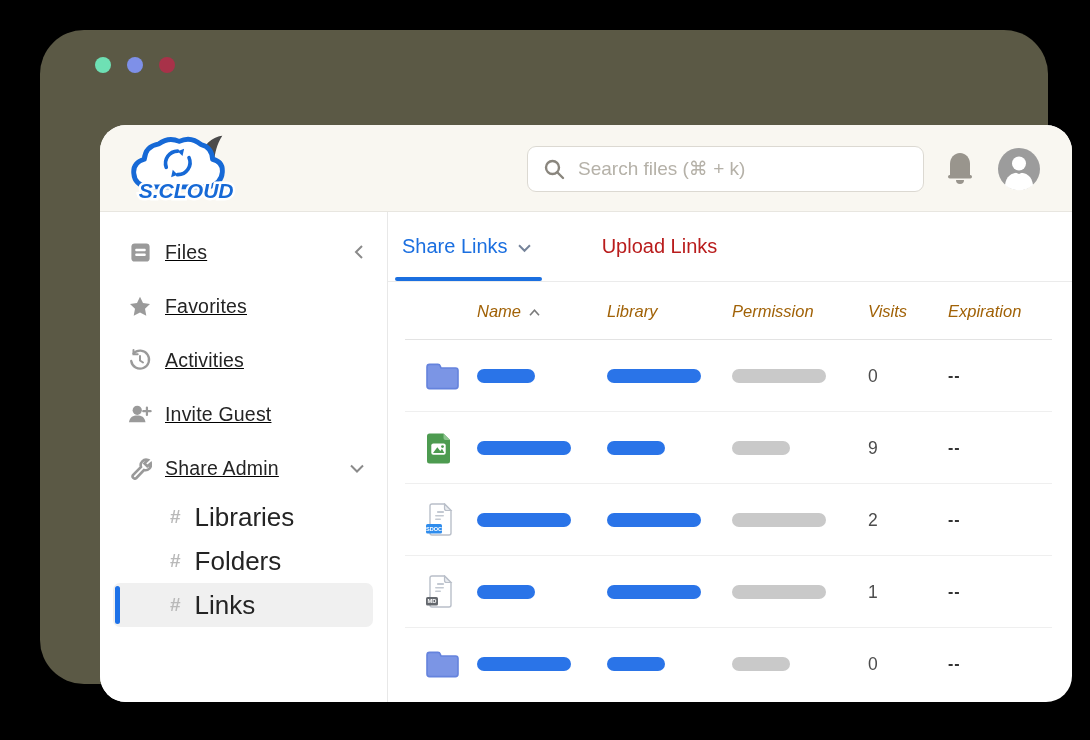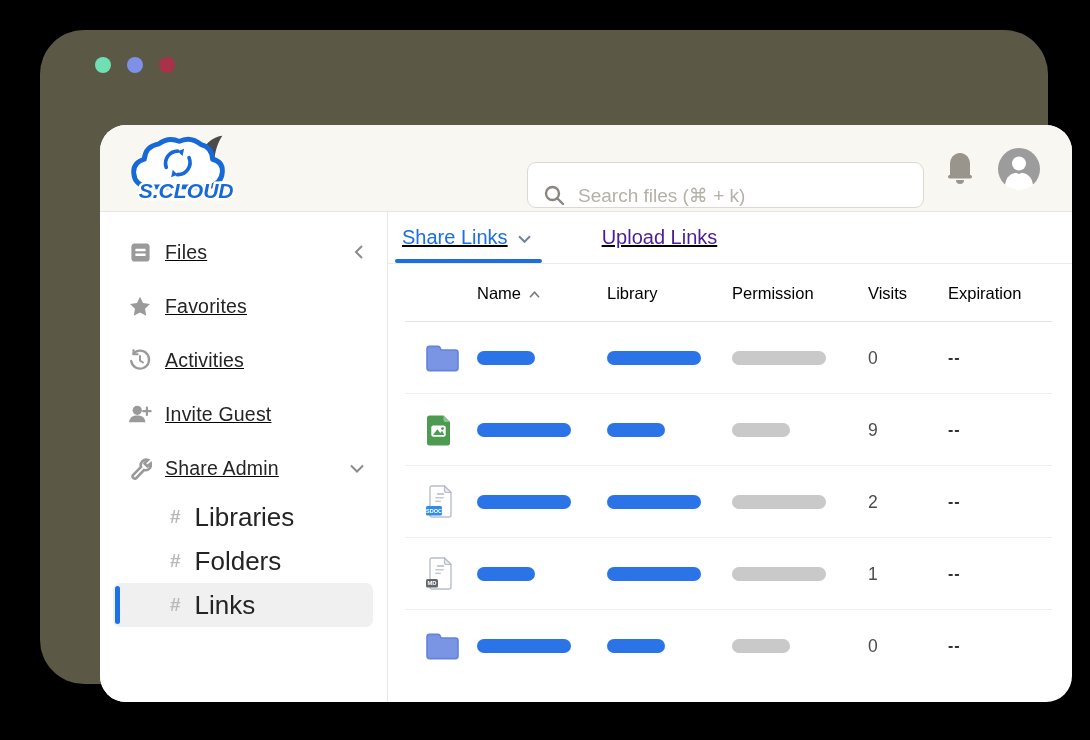--- a/index.html
+++ b/index.html
@@ -24,21 +24,21 @@
   }
   
   .hdr {
     height:87px; background:#f9f7f1; border-bottom:1px solid #e8e6e0;
     display:flex; align-items:center; position:relative; flex:0 0 auto;
   }
   .logo { position:absolute; left:24px; top:8px;text-align:center; }
   .searchbox {
     position:absolute; left:427px; top:21px; width:397px; height:46px;
     background:#fff; border:1px solid #dcd9d2; border-radius:9px;
-    display:flex; align-items:flex-end; padding:0 14px; gap:12px;margin-top:16px;
+    display:flex; align-items:center; padding:0 14px; gap:12px;
   }
   .searchbox input {
     border:none; outline:none; background:transparent; flex:1;
     font-size:19px; color:#555; font-family:inherit;
   }
   .searchbox input::placeholder { color:#b5b1a8; }
   .bell { position:absolute; left:845px; top:24px; width:30px; height:40px; }
   .avatar { position:absolute; left:897px; top:22px; width:44px; height:44px; }
   
   .bodyrow { flex:1; display:flex; min-height:0; }
@@ -61,38 +61,38 @@
   .s-sub .hash { font-size:19px; color:#b9b9b9; margin-right:14px; font-weight:700; }
   .s-sub .lbl { font-size:26px; color:#242424; }
   .s-sub.sel { background:#f0f0f0; border-radius:7px; margin-left:13px; padding-left:57px; }
   .sel-bar {
     position:absolute; left:2px; top:3px; width:5px; height:38px;
     background:#1e72e8; border-radius:3px;
   }
   
   .main { flex:1; display:flex; flex-direction:column; min-width:0; }
   .tabbar {
-    height:52px; border-bottom:1px solid #ebebeb; display:flex;
-    align-items:center; padding-left:14px; gap:70px; flex:0 0 auto;text-decoration:underline;
-  }
-  .tab { font-size:20px; color:#4c1d95; height:100%; display:flex;
+    height:70px; border-bottom:1px solid #ebebeb; display:flex;
+    align-items:center; padding-left:14px; gap:70px; flex:0 0 auto;
+  }
+  .tab { font-size:20px; color:#b91c1c; height:100%; display:flex;
     align-items:center; gap:9px; position:relative; cursor:pointer; }
   .tab.active { color:#1b6fe0; }
   .tab.active::after {
     content:""; position:absolute; left:-7px; right:-10px; bottom:0;
     height:4px; background:#1b6fe0; border-radius:2px;
   }
   .tab .tchev { display:flex; margin-top:3px; }
   .tgrid {
     display:grid; grid-template-columns:52px 130px 125px 136px 80px 1fr;
     padding:0 20px 0 37px; align-items:center;
   }
   .thead { height:58px; flex:0 0 auto; position:relative; }
   .thead::after { content:""; position:absolute; left:17px; right:20px; bottom:0; height:1px; background:#e3e3e3; }
-  .th { font-size:16.5px; color:#000000; display:flex; align-items:flex-end; gap:7px; }
+  .th { font-size:16.5px; color:#a16207; display:flex; align-items:flex-end; gap:7px;font-style:italic; }
   .trow { height:72px; position:relative; }
   .trow::after { content:""; position:absolute; left:17px; right:20px; bottom:0; height:1px; background:#efefef; }
   .trow:last-child::after { display:none; }
   .pill { height:14px; border-radius:7px; }
   .pill.blue { background:#2a74e8; }
   .pill.gray { background:#c9c9c9; }
   .pill.short { width:58px; }
   .pill.long { width:94px; }
   .visits { font-size:17.5px; color:#4c4c4c; }
   .expir { font-size:16px; color:#333; font-weight:700; letter-spacing:1px; }

